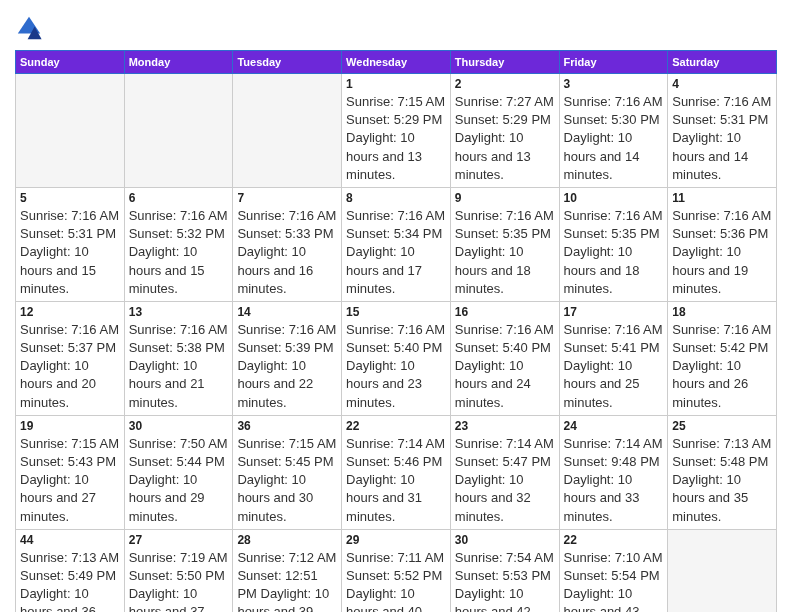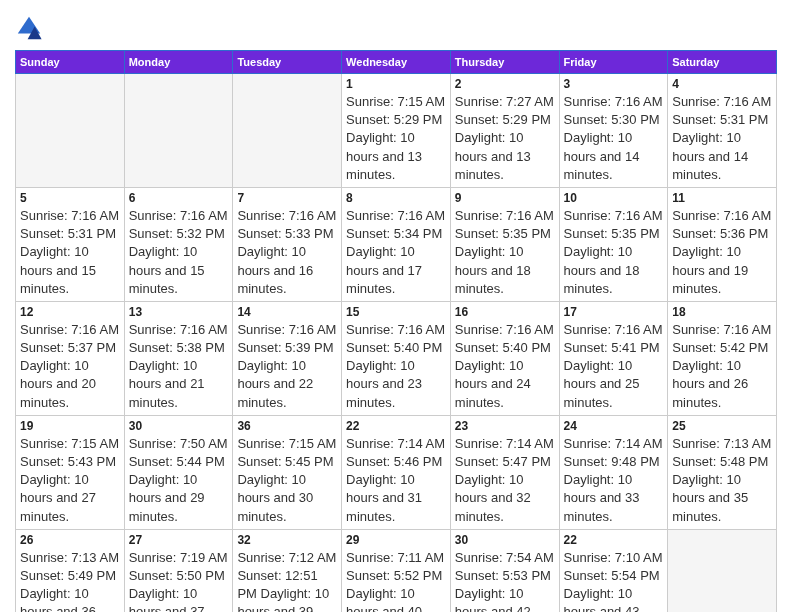--- a/index.html
+++ b/index.html
@@ -306,35 +306,35 @@
           <td>
             <span class="day-num">25</span>
             <div class="day-info">Sunrise: 7:13 AM
 Sunset: 5:48 PM
 Daylight: 10 hours
 and 35 minutes.</div>
           </td>
         </tr>
         <tr>
           <td>
-            <span class="day-num">26</span>
+            <span class="day-num">44</span>
             <div class="day-info">Sunrise: 7:13 AM
 Sunset: 5:49 PM
 Daylight: 10 hours
 and 36 minutes.</div>
           </td>
           <td>
             <span class="day-num">27</span>
             <div class="day-info">Sunrise: 7:19 AM
 Sunset: 5:50 PM
 Daylight: 10 hours
 and 37 minutes.</div>
           </td>
           <td>
-            <span class="day-num">32</span>
+            <span class="day-num">28</span>
             <div class="day-info">Sunrise: 7:12 AM
 Sunset: 12:51 PM
 Daylight: 10 hours
 and 39 minutes.</div>
           </td>
           <td>
             <span class="day-num">29</span>
             <div class="day-info">Sunrise: 7:11 AM
 Sunset: 5:52 PM
 Daylight: 10 hours

